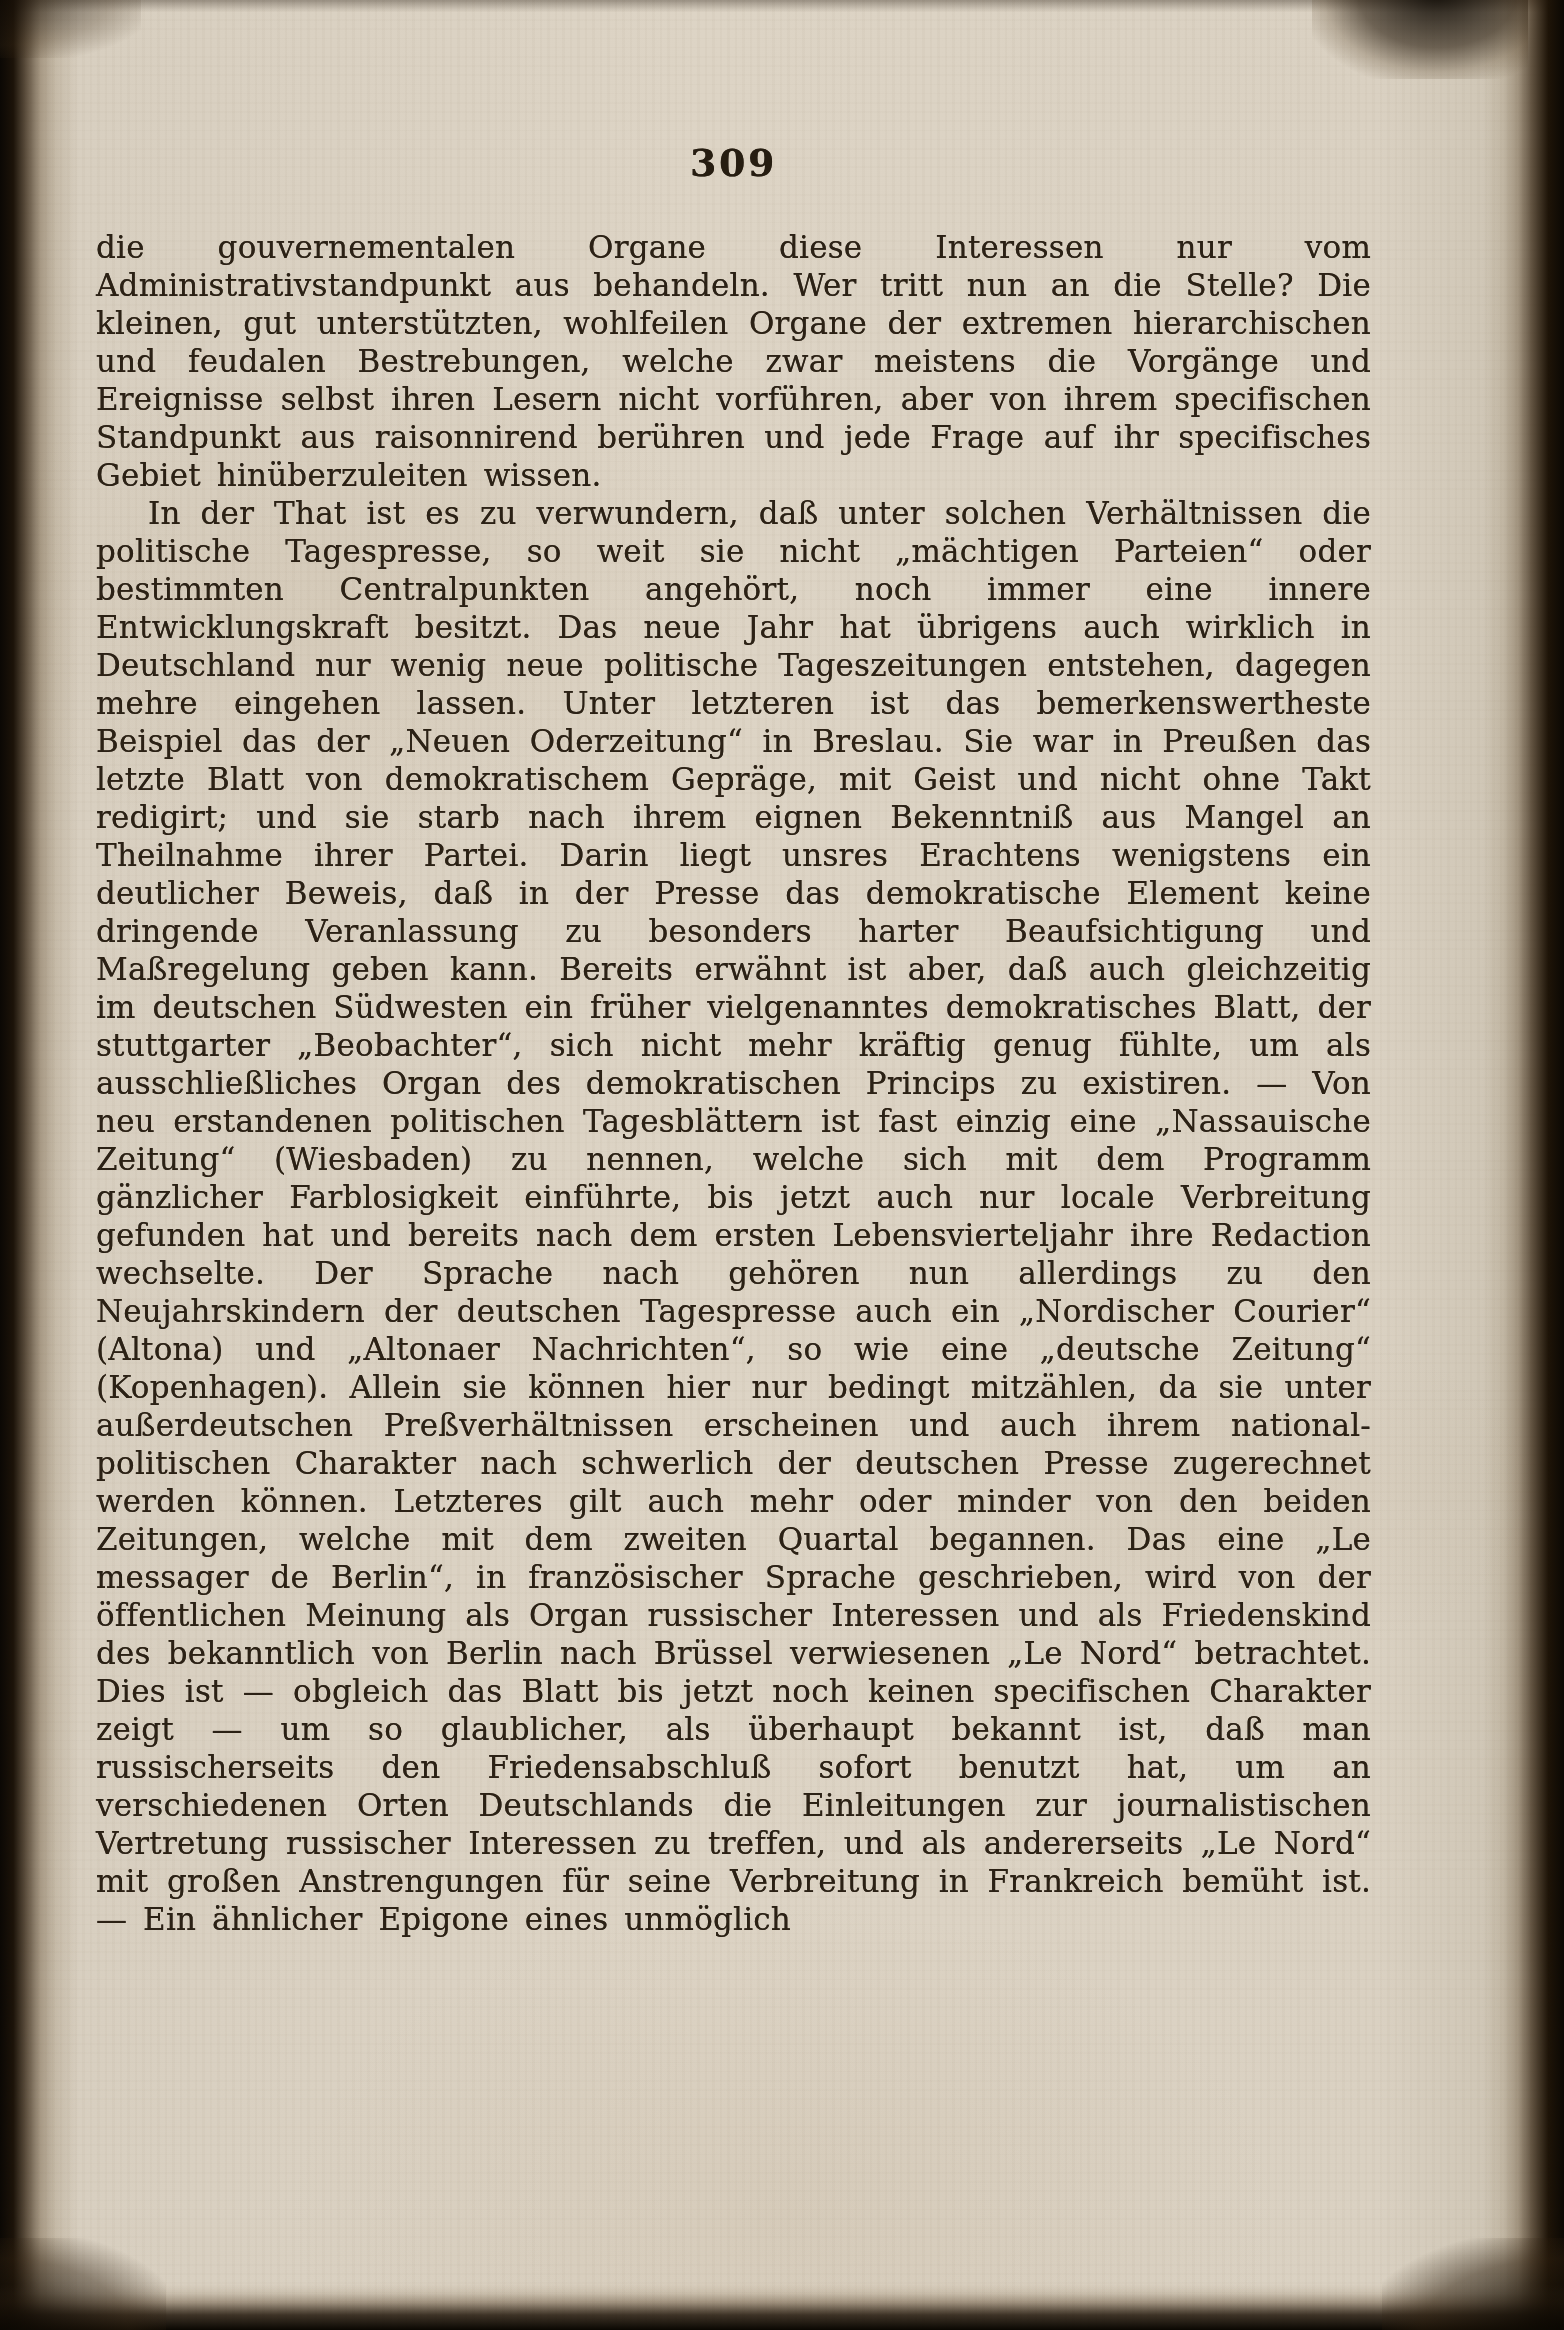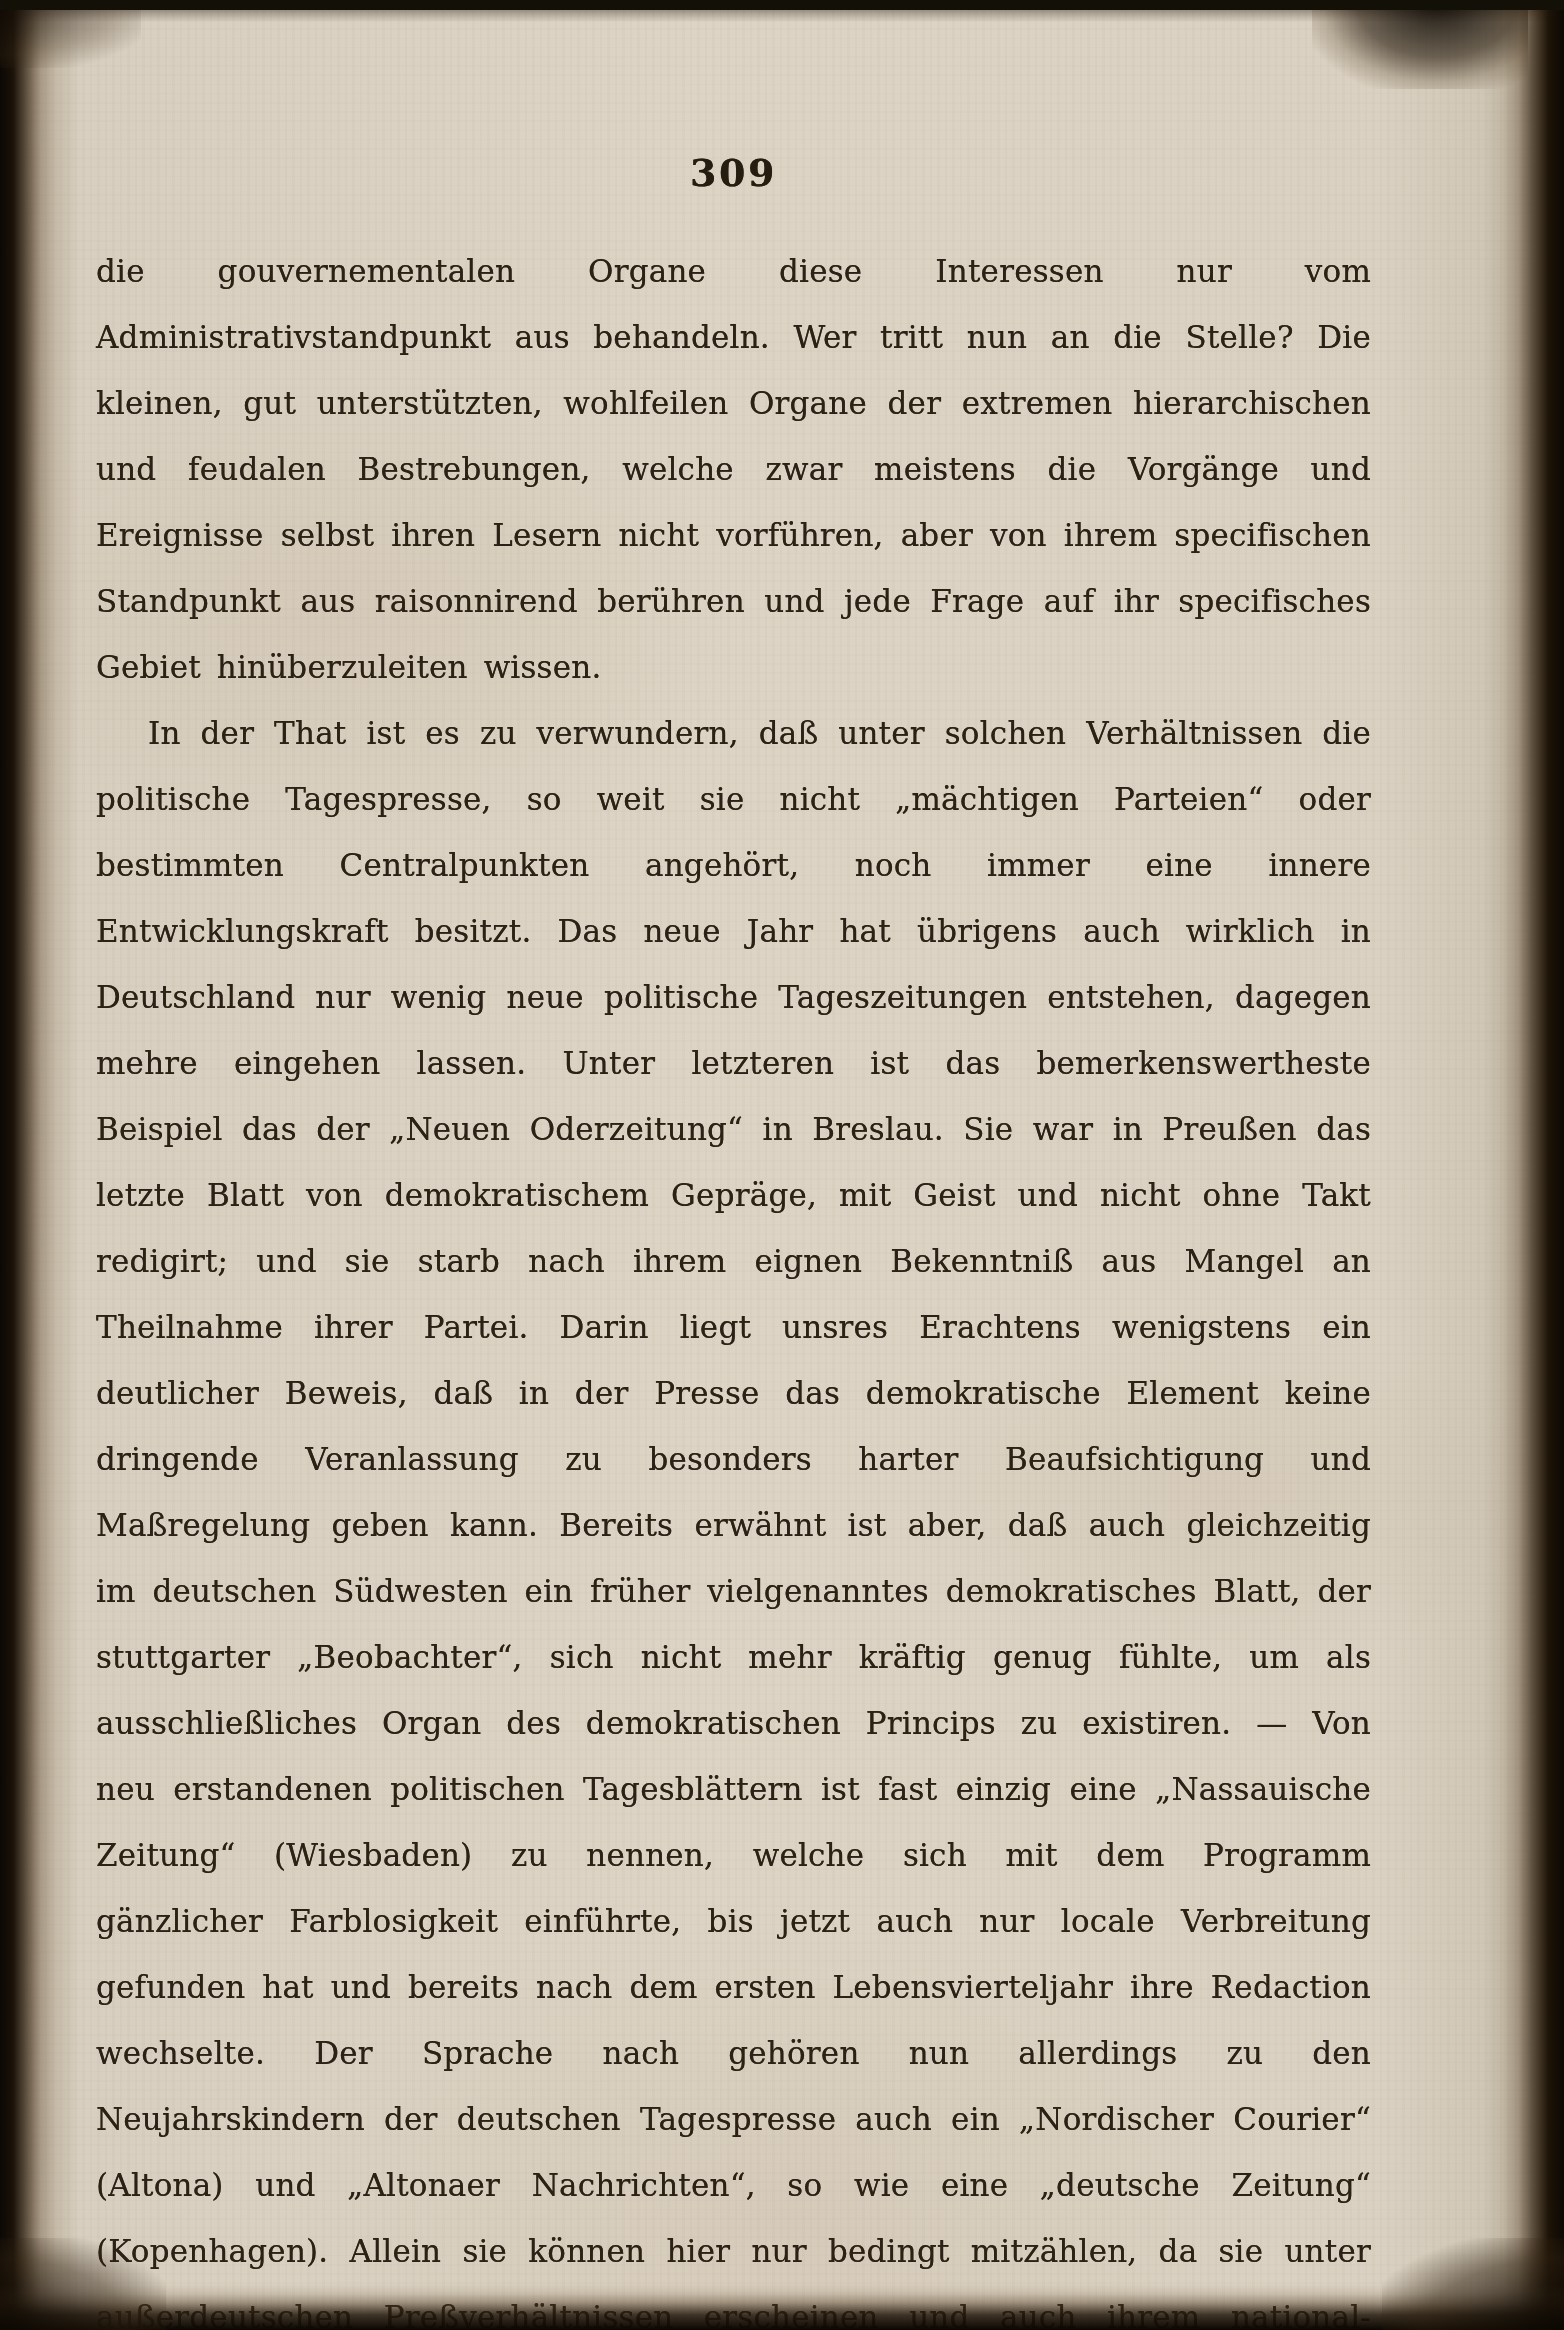--- a/index.html
+++ b/index.html
@@ -15,21 +15,20 @@
     font-family: "DejaVu Serif", serif;
   }
   .paper {
     position: absolute;
     inset: 0;
     background:
       radial-gradient(ellipse 583px 350px at 22% 26%, rgba(166,140,102,0.10), transparent 70%),
       radial-gradient(ellipse 466px 250px at 78% 64%, rgba(160,134,96,0.09), transparent 70%),
       radial-gradient(ellipse 666px 416px at 50% 95%, rgba(150,124,88,0.10), transparent 75%),
       linear-gradient(90deg, #c9c0af 0%, #d8cfc0 5%, #ddd4c5 45%, #dad1c2 88%, #cbc2b1 98%, #bdb4a2 100%);
-    margin-top: 10px;
   }
   .paper-grain {
     position: absolute;
     inset: 0;
     background:
       repeating-linear-gradient(90deg, rgba(120,100,70,0.035) 0 2.5px, transparent 2.5px 7.5px),
       repeating-linear-gradient(0deg, rgba(120,100,70,0.025) 0 1.7px, transparent 1.7px 9.2px);
     pointer-events: none;
   }
   .edge-left {
@@ -122,21 +121,21 @@
     font-size: 38px;
     font-weight: bold;
     letter-spacing: 2.5px;
     margin: 0 0 43px 0;
     color: #261d11;
     text-shadow: 0 0 0.5px rgba(38,29,17,0.8);
   }
   .para {
     margin: 0;
     font-size: 31px;
-    line-height: 66px;
+    line-height: 38px;
     text-align: justify;
     word-spacing: 5.8px;
     letter-spacing: 0.2px;
     text-shadow: 0 0 0.5px rgba(43,33,21,0.75);
   }
   .para.indent {
     text-indent: 52px;
   }
 </style>
 </head>

